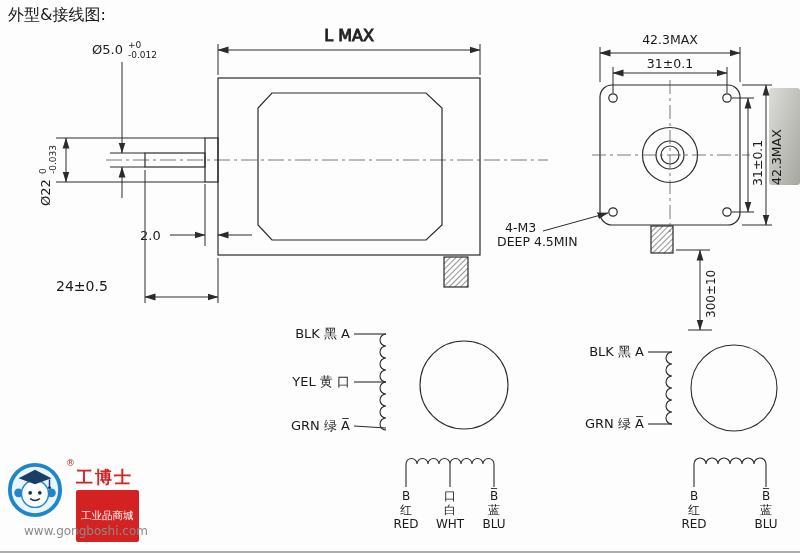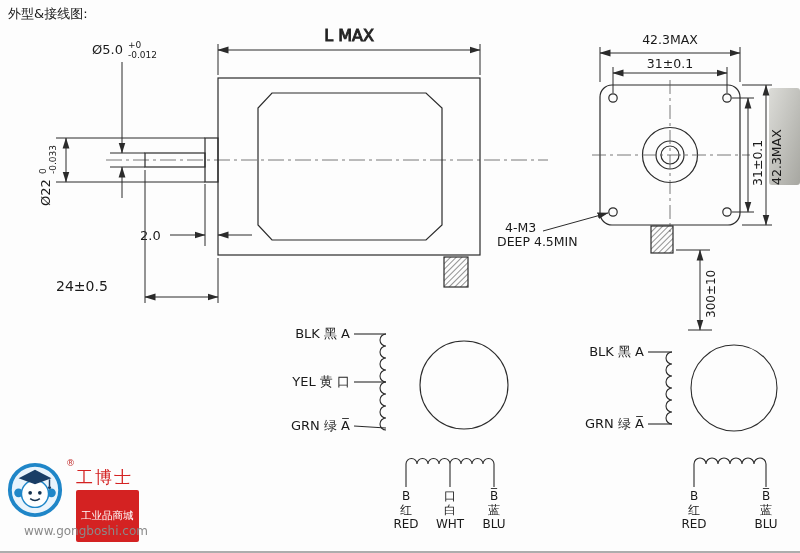--- a/index.html
+++ b/index.html
@@ -2,31 +2,31 @@
 <html><head>
 <meta charset="utf-8">
 <style>
   html,body{margin:0;padding:0;}
   body{font-family:"DejaVu Sans", sans-serif; background:#ffffff;}
   #screen{
     position:relative; width:800px; height:553px; background:#fdfdfd;
     overflow:hidden;
   }
   .page-title{
-    position:absolute; left:8px; top:5px; font-size:13px; color:#1a1a1a;
+    position:absolute; left:8px; top:5px; font-size:16px; color:#1a1a1a;
   }
   svg text{ fill:#1a1a1a; font-family:"DejaVu Sans", sans-serif; }
   .bottom-edge{
     position:absolute; left:0; bottom:0; width:100%; height:2px; background:#adadad;
   }
   
   .logo{ position:absolute; left:4px; top:456px; width:150px; height:95px; }
   .logo-mascot{ position:absolute; left:2px; top:4px; }
   .logo-reg{ position:absolute; left:62px; top:2px; font-size:9px; color:#c23232; }
-  .logo-brand{ position:absolute; left:72px; top:10px; font-size:17px; font-weight:normal; color:#d42222; letter-spacing:2px;}
+  .logo-brand{ position:absolute; left:72px; top:10px; font-size:17px; font-weight:bold; color:#d42222; letter-spacing:2px;}
   .logo-tagline{ position:absolute; left:72px; top:34px; font-size:10.5px; color:#ffffff; background:#d42222; padding:19px 5px; border-radius:2px; }
   .logo-url{ position:absolute; left:20px; top:68px; font-size:12px; color:#8a8a8a;text-align:center; }
 </style>
 </head>
 <body>
 
 <div id="screen">
 
   <div class="page-title">外型&amp;接线图:</div>
 

